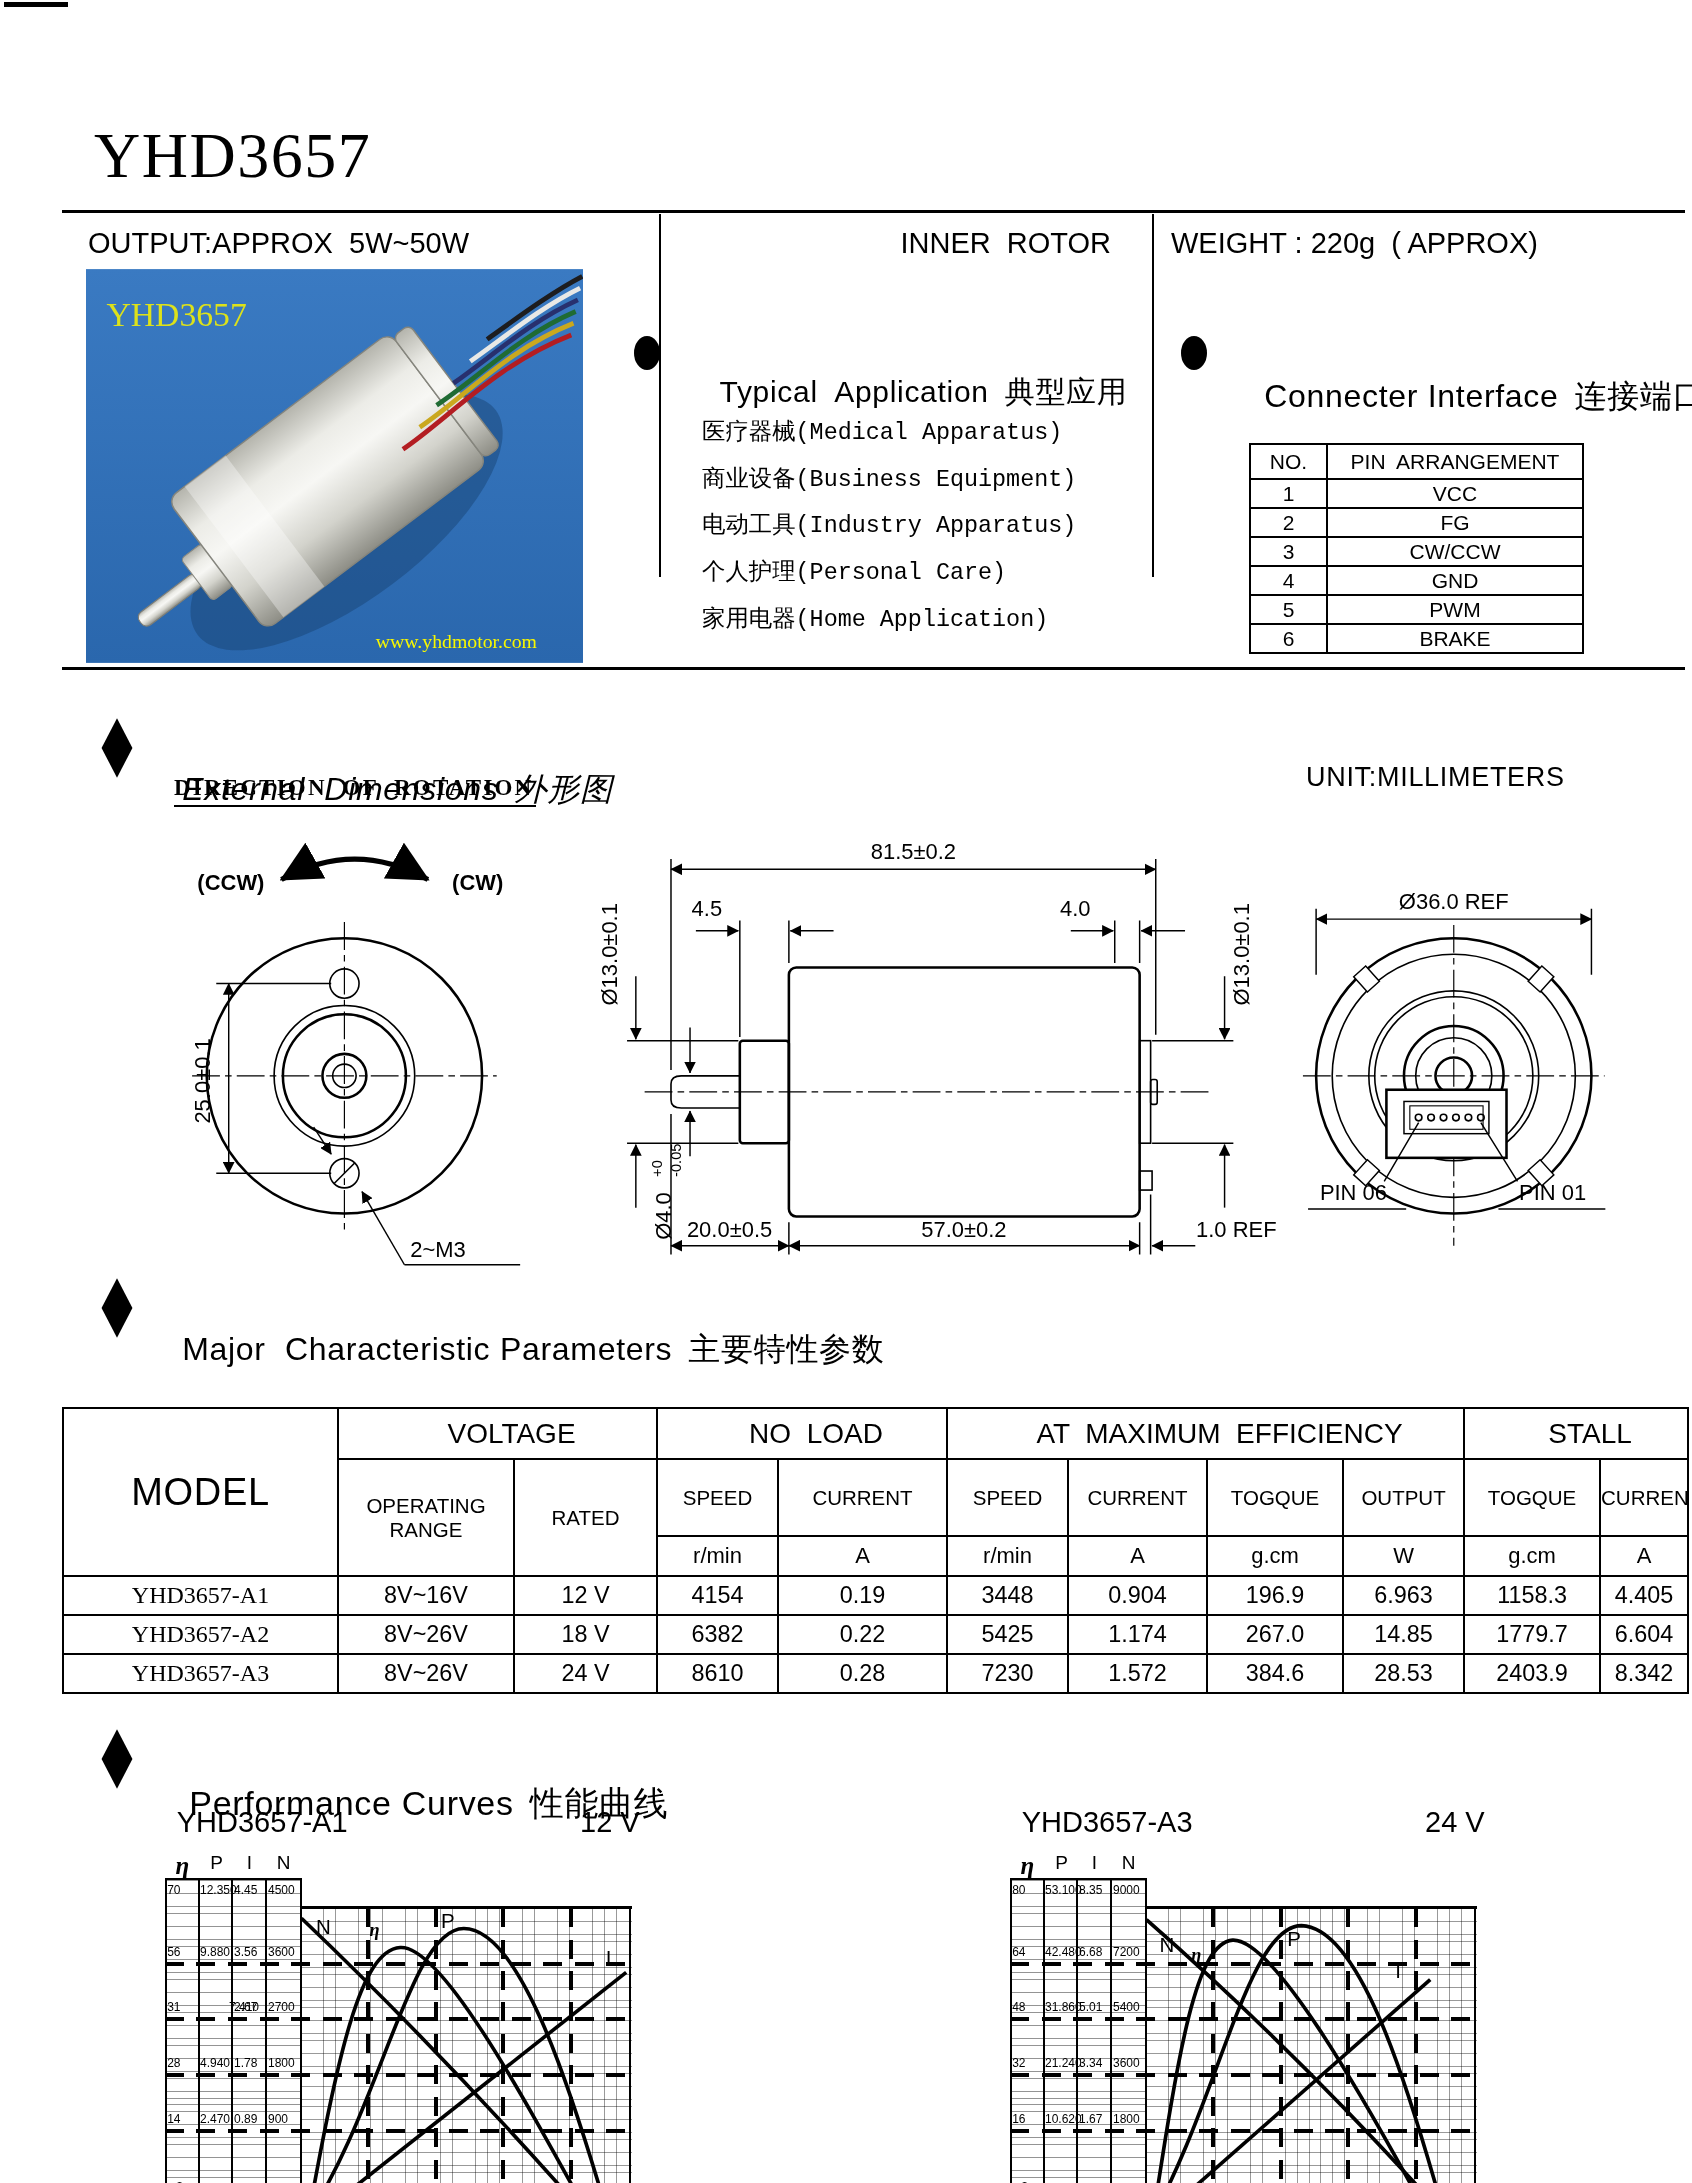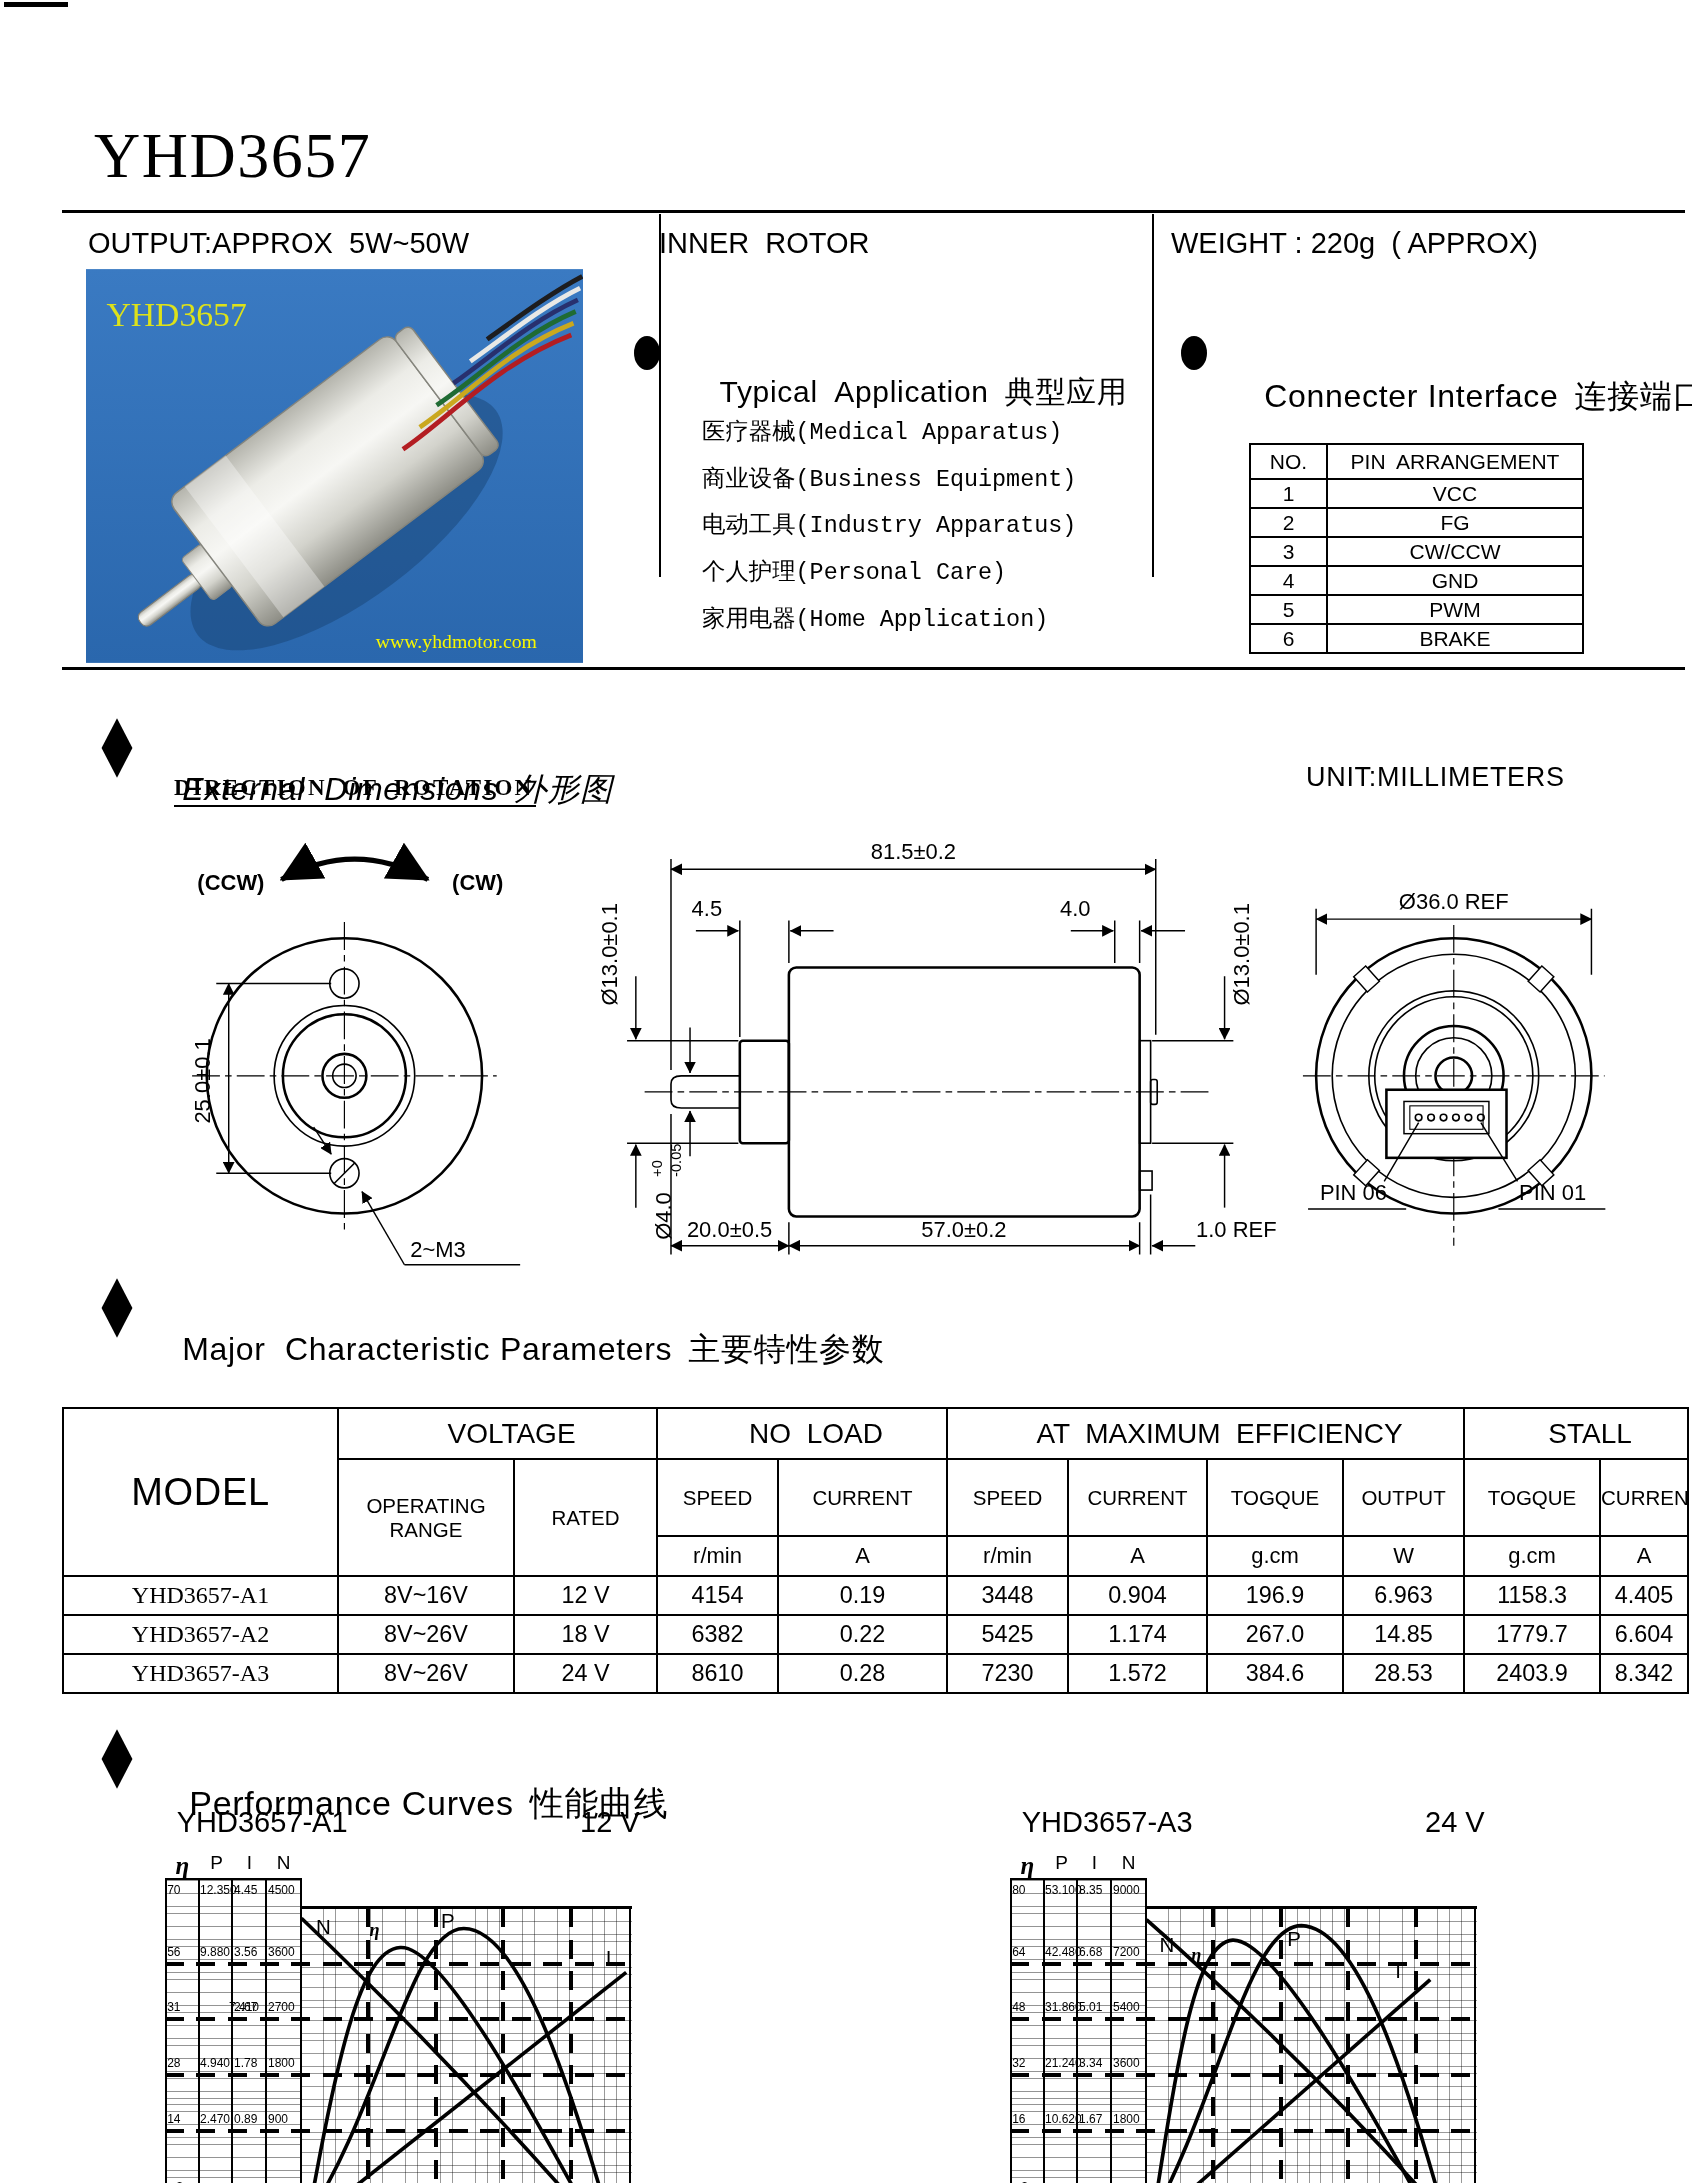--- a/index.html
+++ b/index.html
@@ -73,21 +73,21 @@
 </head>
 <body>
 
 <div class="abs" style="left:4.4px;top:2.2px;width:64px;height:5.1px;background:#000;"></div>
 
 <div class="abs serif" style="left:94px;top:119px;font-size:64px;letter-spacing:1.5px;">YHD3657</div>
 
 <div class="rule" style="left:62px;top:210px;width:1623px;"></div>
 
 <div class="abs pre" style="left:88px;top:227px;font-size:29px;">OUTPUT:APPROX  5W~50W</div>
-<div class="abs pre" style="left:659px;top:227px;width:452px;text-align:left;font-size:29px;">INNER  ROTOR</div>
+<div class="abs pre" style="left:659px;top:227px;width:452px;text-align:right;font-size:29px;">INNER  ROTOR</div>
 <div class="abs pre" style="left:1171px;top:227px;font-size:29px;">WEIGHT : 220g  ( APPROX)</div>
 <div class="vdiv" style="left:659px;top:214px;height:363px;"></div>
 <div class="vdiv" style="left:1152px;top:214px;height:363px;"></div>
 
 <svg class="abs" style="left:86px;top:269px;" width="497" height="394" viewBox="0 0 679 538">
   <defs>
     <linearGradient id="bg" x1="0" y1="0" x2="0" y2="1">
       <stop offset="0" stop-color="#3a7ac2"></stop>
         <stop offset="1" stop-color="#2a67ad"></stop>
     </linearGradient>

